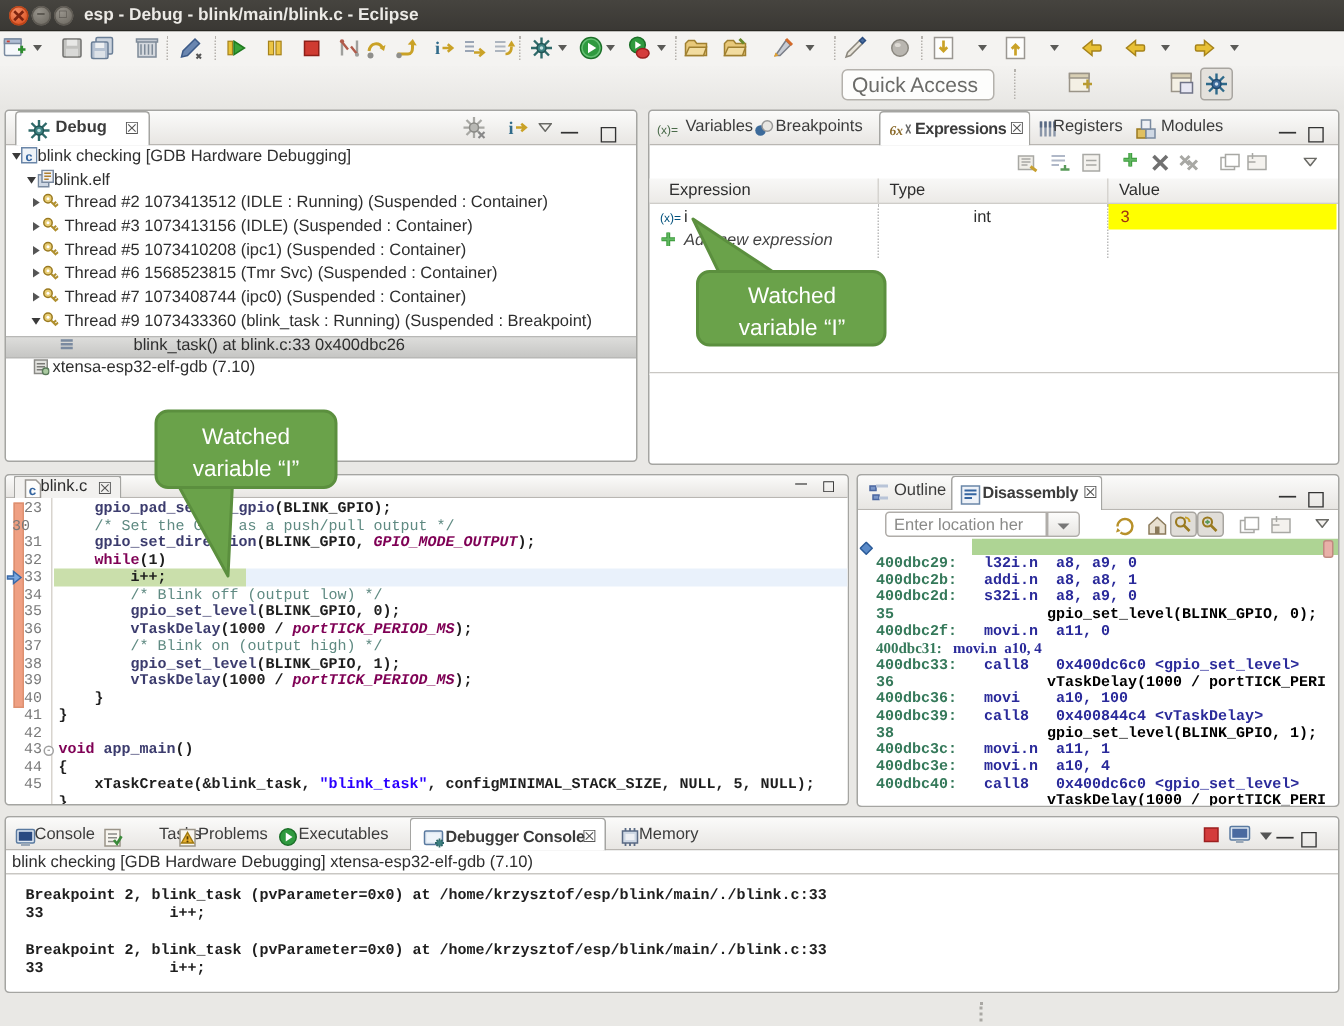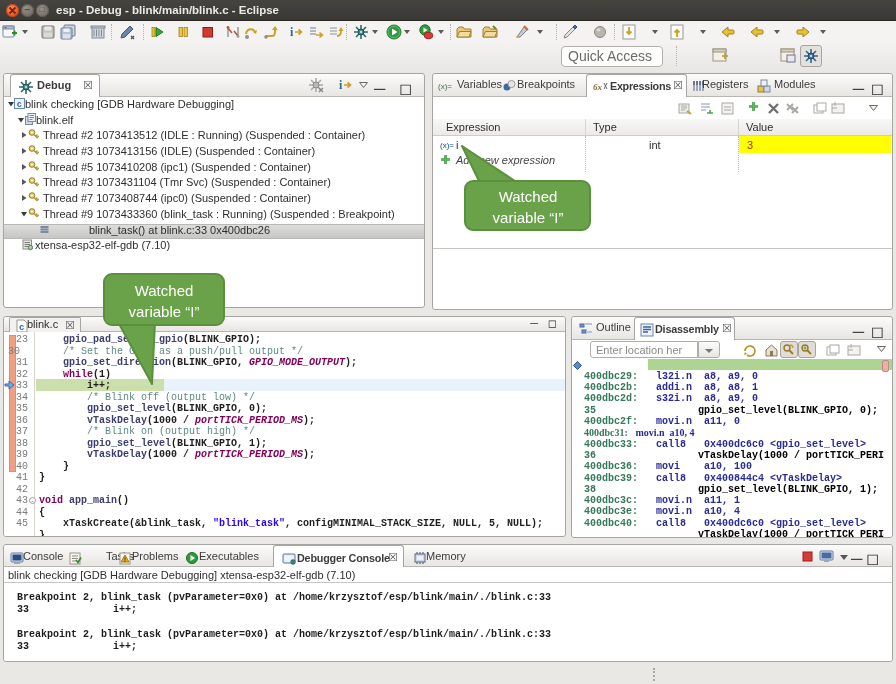--- a/index.html
+++ b/index.html
@@ -270,21 +270,21 @@
           </svg></div>
 <div class="sans11" style="position:absolute;left:39px;top:65px;">Thread #5 1073410208 (ipc1) (Suspended : Container)</div>
 <div style="position:absolute;left:16px;top:82px;"><svg width="8" height="8" viewBox="0 0 8 8" style="">
             <path d="M2 1 v6 L6.5 4 Z" fill="#555"></path>
           </svg></div>
 <div style="position:absolute;left:24px;top:80px;"><svg width="11" height="13" viewBox="0 0 11 13" style="">
             <circle cx="4" cy="4.5" r="2.8" fill="#e8cd74" stroke="#9a7a20"></circle>
             <circle cx="4" cy="4.5" r="1" fill="#fff"></circle>
             <path d="M6 6.5 l3.5 3.5 M7.7 8 l1.8 -1.4 M9 9.5 l1.8 -1.4" stroke="#b09030" stroke-width="1.4" fill="none"></path>
           </svg></div>
-<div class="sans11" style="position:absolute;left:39px;top:80px;">Thread #3 1073431104 (Tmr Svc) (Suspended : Container)</div>
+<div class="sans11" style="position:absolute;left:39px;top:80px;">Thread #6 1568523815 (Tmr Svc) (Suspended : Container)</div>
 <div style="position:absolute;left:16px;top:98px;"><svg width="8" height="8" viewBox="0 0 8 8" style="">
             <path d="M2 1 v6 L6.5 4 Z" fill="#555"></path>
           </svg></div>
 <div style="position:absolute;left:24px;top:95px;"><svg width="11" height="13" viewBox="0 0 11 13" style="">
             <circle cx="4" cy="4.5" r="2.8" fill="#e8cd74" stroke="#9a7a20"></circle>
             <circle cx="4" cy="4.5" r="1" fill="#fff"></circle>
             <path d="M6 6.5 l3.5 3.5 M7.7 8 l1.8 -1.4 M9 9.5 l1.8 -1.4" stroke="#b09030" stroke-width="1.4" fill="none"></path>
           </svg></div>
 <div class="sans11" style="position:absolute;left:39px;top:96px;">Thread #7 1073408744 (ipc0) (Suspended : Container)</div>
 <div style="position:absolute;left:16px;top:114px;"><svg width="8" height="8" viewBox="0 0 8 8" style="">

